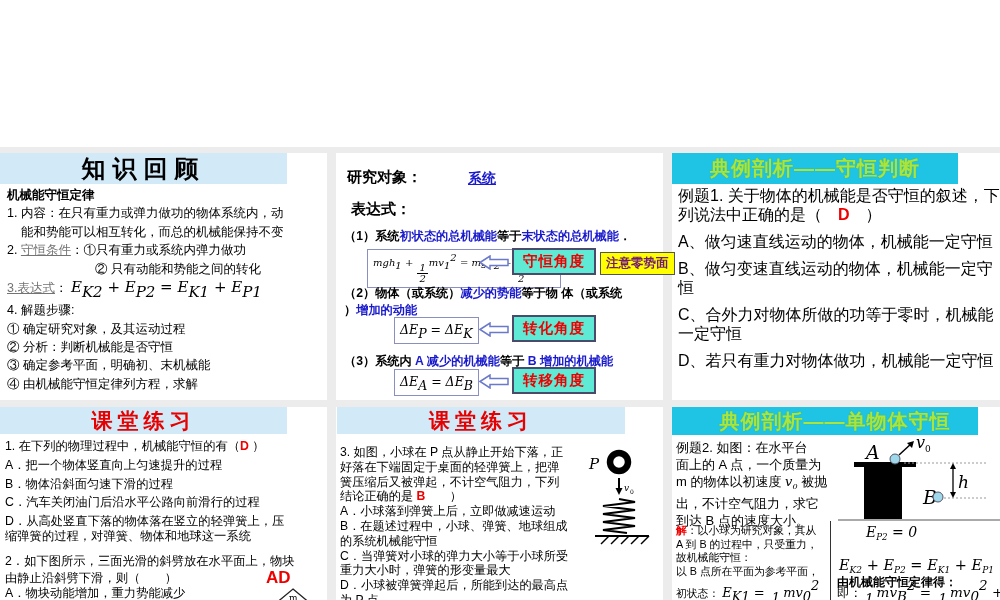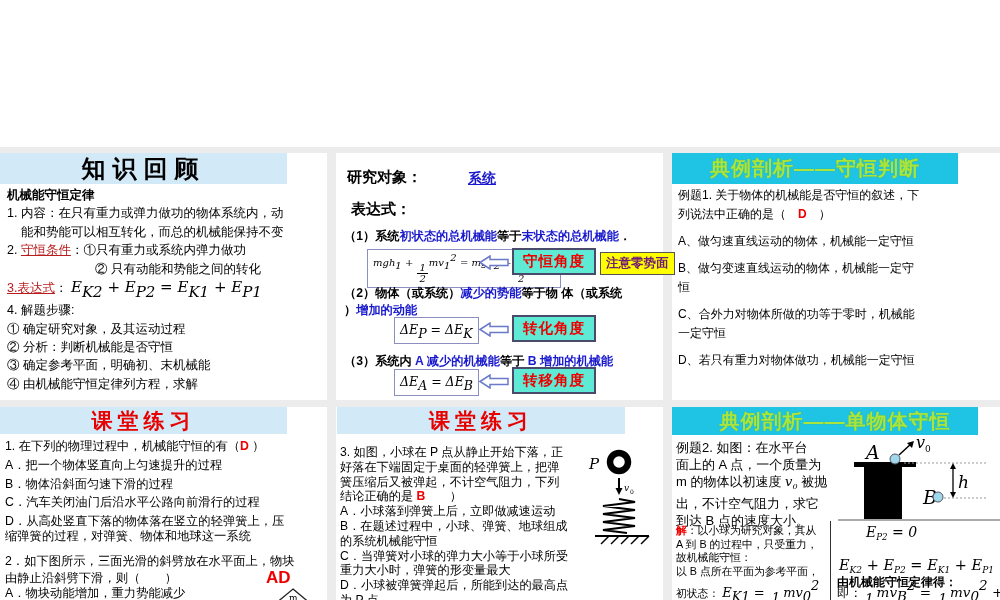--- a/index.html
+++ b/index.html
@@ -9,21 +9,21 @@
   .band{position:absolute;display:flex;align-items:center;justify-content:center;}
   .band.lb{background:#d2eaf8;}
   .band.cy{background:#1fc3e3;}
   .t-review{font-size:24px;font-weight:bold;letter-spacing:7px;}
   .t-red{color:#e60000;font-size:21px;font-weight:bold;letter-spacing:5px;}
   .t-green{color:#a9e43f;font-size:20px;font-weight:bold;letter-spacing:1px;text-shadow:0 0 1px #57b82a;}
   .blk{position:absolute;}
   .ln{white-space:nowrap;}
   .b{font-weight:bold;}
   .bl{color:#1a1acd;}
-  .teal{color:#b91c1c;text-decoration:underline;}
+  .teal{color:#737373;text-decoration:underline;}
   .red{color:#ee0000;font-weight:bold;}
   .m{font-family:"DejaVu Serif",serif;font-style:italic;}
   .sb{font-size:0.62em;vertical-align:-0.32em;}
   .sp{font-size:0.62em;vertical-align:0.5em;}
   .frac{display:inline-flex;flex-direction:column;text-align:center;vertical-align:-0.45em;
         line-height:1.05;font-size:0.78em;margin:0 1px;}
   .fn{display:block;border-bottom:1px solid #000;padding:0 2px;}
   .fd{display:block;}
   
   .p1{left:7px;top:186px;width:318px;font-size:12.5px;}
@@ -37,21 +37,21 @@
   .itm{font-size:12.2px;font-weight:bold;}
   .fbox{position:absolute;border:1px solid #8a8fc0;background:#fff;padding:2px 5px;}
   .fbox .m{font-size:10px;}
   .fbox.big .m{font-size:12.5px;}
   .tagbox{position:absolute;border:2px solid #4a4a6a;background:#5eead4;color:#ee0000;
           font-weight:bold;font-size:14.5px;padding:2px 9px;letter-spacing:1px;}
   .notebox{position:absolute;background:#ffff00;border:1px solid #555;color:#701a75;
            font-weight:bold;font-size:12.5px;padding:2px 5px;text-align:center;}
   .arr{position:absolute;}
   
-  .p3{left:678px;top:186px;width:305px;font-size:12px;}
+  .p3{left:678px;top:186px;width:305px;font-size:16px;}
   .p3 .ln{line-height:19px;}
   .mt{margin-top:8px;}
   
   .p4{left:5px;top:437px;width:322px;font-size:12.3px;}
   .p4 .ln{line-height:18.8px;}
   .p4 .t{margin-top:-4px;}
   .p4 .mt6{margin-top:6px;}
   .p4 .s{line-height:15.5px;}
   .ad{position:absolute;left:266px;top:568px;color:#ee0000;font-weight:bold;font-size:17px;}
   

